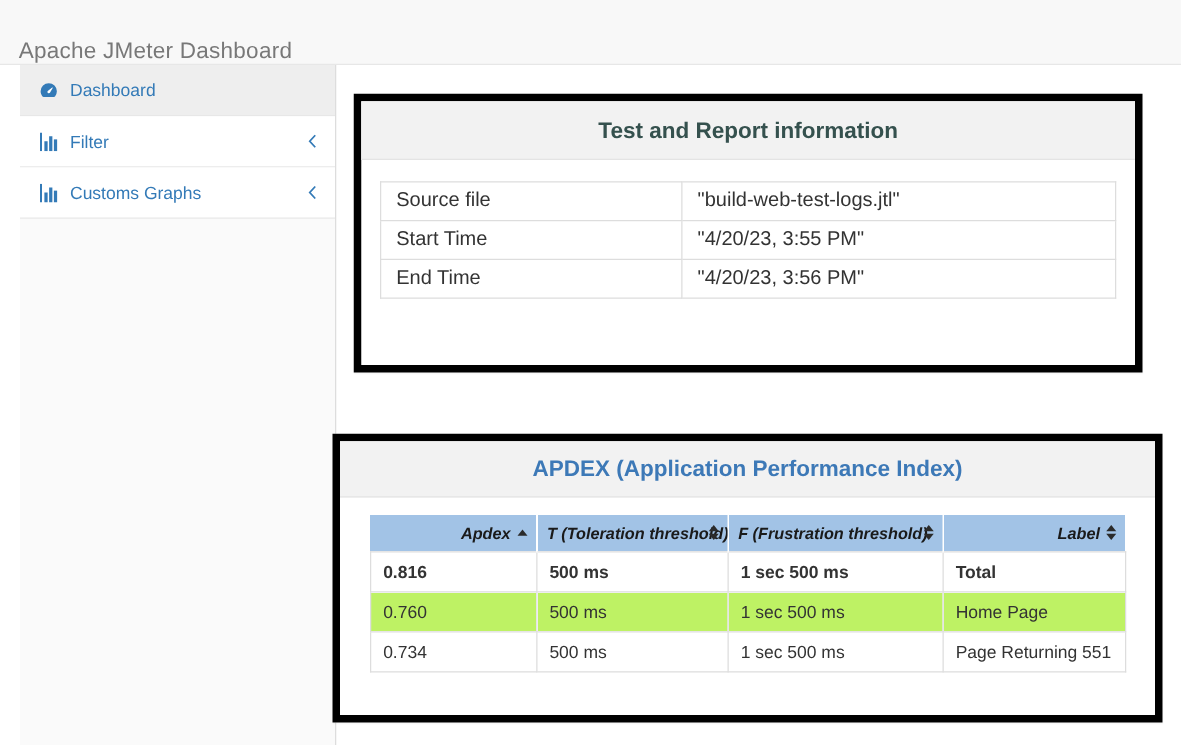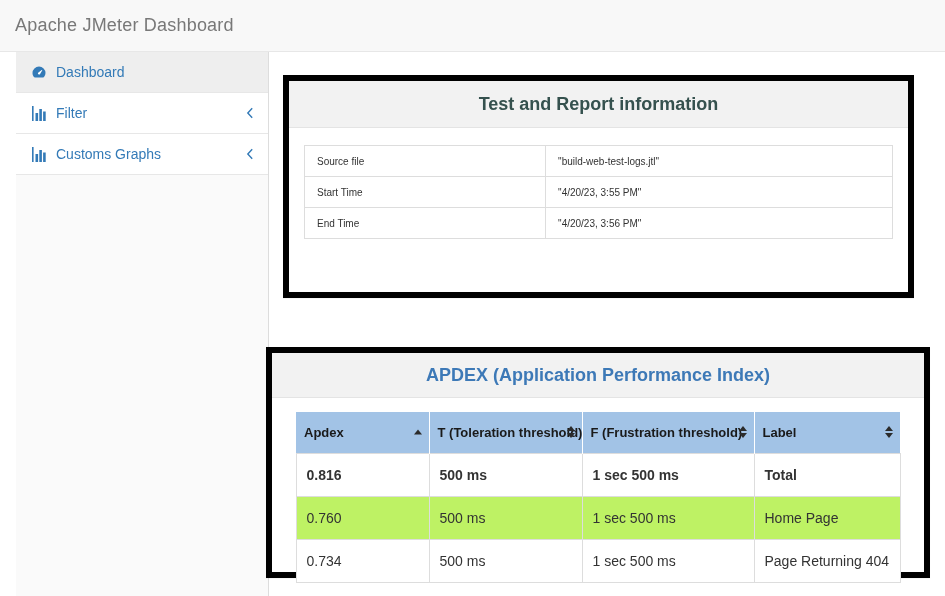--- a/index.html
+++ b/index.html
@@ -5,21 +5,21 @@
   * { margin: 0; padding: 0; box-sizing: border-box; }
   html, body { background: #fff; }
   body { font-family: "Liberation Sans", sans-serif; color: #333; }
 
   .app { position: relative; width: 945px; height: 596px; background: #fff; overflow: hidden; }
 
   
   .topbar {
     position: absolute; top: 0; left: 0; width: 945px; height: 52px;
     background: #f8f8f8; border-bottom: 1px solid #e7e7e7;
-    display: flex; align-items: center; padding-left: 15px;
+    display: flex; align-items: flex-end; padding-left: 15px;
   }
   .brand { font-size: 18px; color: #787878; letter-spacing: .2px; }
 
   
   .sidebar {
     position: absolute; top: 52px; left: 16px; width: 253px; height: 544px;
     background: #fafafa; border-right: 1px solid #ddd;
   }
   .nav-item {
     height: 41px; display: flex; align-items: center; gap: 9px;
@@ -40,48 +40,48 @@
     background: #f2f2f2; border-bottom: 1px solid #e4e4e4;
     display: flex; align-items: center; justify-content: center;
   }
   .panel-title { font-size: 18px; font-weight: bold; }
 
   .panel-info { left: 283px; top: 75px; width: 631px; height: 223px; }
   .panel-info .panel-heading { height: 47px; }
   .panel-info .panel-title { color: #35514e; }
   .panel-info .panel-body { padding: 17px 15px 15px 15px; }
 
-  table.info-table { width: 100%; border-collapse: collapse; font-size: 10px; }
+  table.info-table { width: 100%; border-collapse: collapse; font-size: 16px; }
   table.info-table td {
     border: 1px solid #ddd; height: 31px; padding: 4px 12px; color: #333;
     background: #fff; vertical-align: middle;
   }
   table.info-table td.k { width: 41%; }
 
   .panel-apdex { left: 266px; top: 347px; width: 664px; height: 231px; }
   .panel-apdex .panel-heading { height: 45px; }
   .panel-apdex .panel-title { color: #3d79b7; cursor: pointer; }
   .panel-apdex .panel-body { padding: 14px 0 0 0; }
 
   table.apdex-table {
     width: 604px; margin: 0 auto; border-collapse: collapse; font-size: 14px;
     table-layout: fixed;
   }
   table.apdex-table col.c0 { width: 133px; }
   table.apdex-table col.c1 { width: 153px; }
   table.apdex-table col.c2 { width: 172px; }
   table.apdex-table col.c3 { width: 146px; }
   table.apdex-table th {
-    background: #a2c3e6; height: 41px; font-size: 13px; font-weight: bold; color: #1a1a1a;
-    text-align: left; position: relative; border-left: 1px solid #fff;
-    padding: 0 20px 0 8px; cursor: pointer; white-space: nowrap; overflow: hidden;
+    background: #a2c3e6; height: 29px; font-size: 13px; font-weight: bold; color: #1a1a1a;
+    text-align: right; position: relative; border-left: 1px solid #fff;
+    padding: 0 20px 0 8px; cursor: pointer; white-space: nowrap; overflow: hidden; font-style: italic;
   }
   table.apdex-table th:first-child { border-left: none; }
   table.apdex-table td {
-    border: 1px solid #ddd; height: 43px; padding: 4px 10px; background: #fff;
+    border: 1px solid #ddd; height: 32px; padding: 4px 10px; background: #fff;
     vertical-align: middle; white-space: nowrap; overflow: hidden;
   }
   table.apdex-table tr.stripe td { background: #bef264; }
   table.apdex-table tr.total-row td { font-weight: bold; }
 
   .sort { position: absolute; right: 7px; top: 50%; transform: translateY(-50%);
           display: inline-flex; flex-direction: column; align-items: center; }
   .tri-up { width: 0; height: 0; border-left: 4px solid transparent;
             border-right: 4px solid transparent; border-bottom: 5px solid #2b2b2b; }
   .tri-down { width: 0; height: 0; border-left: 4px solid transparent;
@@ -220,20 +220,20 @@
           <tr class="stripe">
             <td>0.760</td>
             <td>500 ms</td>
             <td>1 sec 500 ms</td>
             <td>Home Page</td>
           </tr>
           <tr>
             <td>0.734</td>
             <td>500 ms</td>
             <td>1 sec 500 ms</td>
-            <td>Page Returning 404</td>
+            <td>Page Returning 551</td>
           </tr>
         </tbody>
       </table>
     </div>
   </div>
 
 </div>
 
 </body></html>

